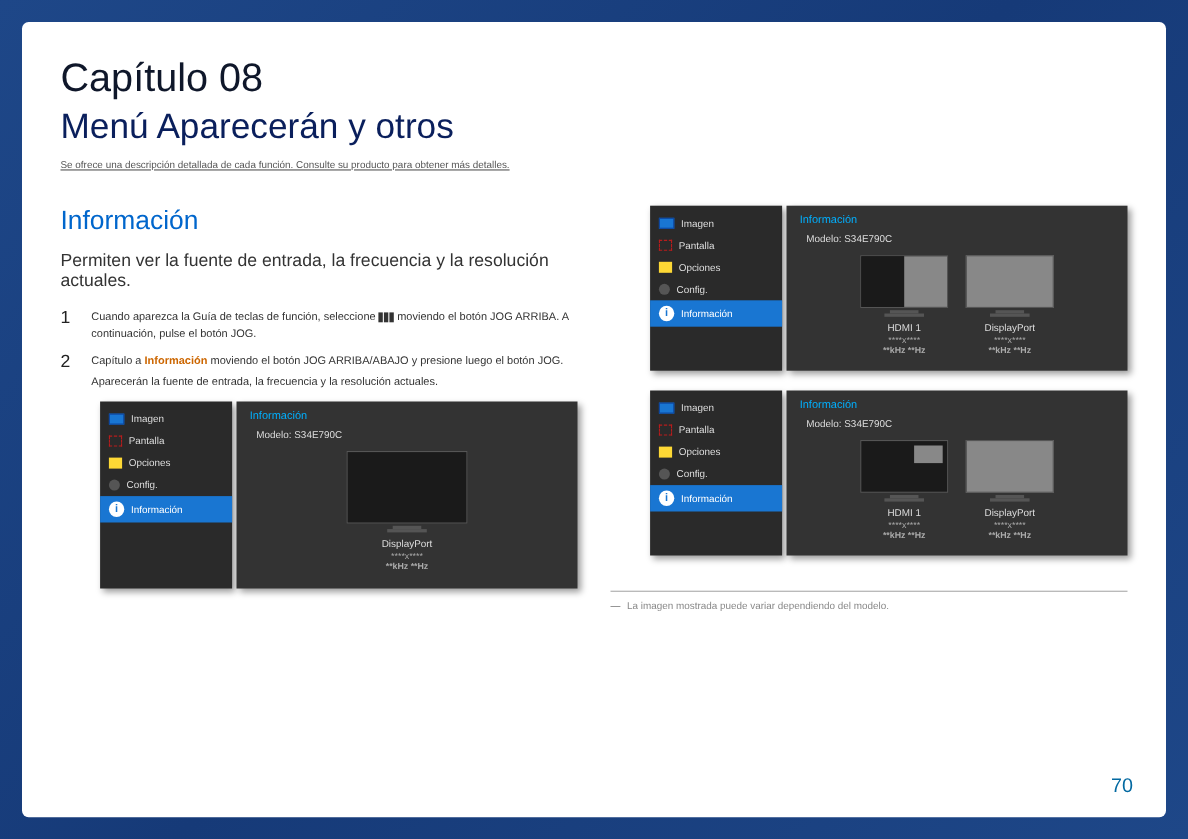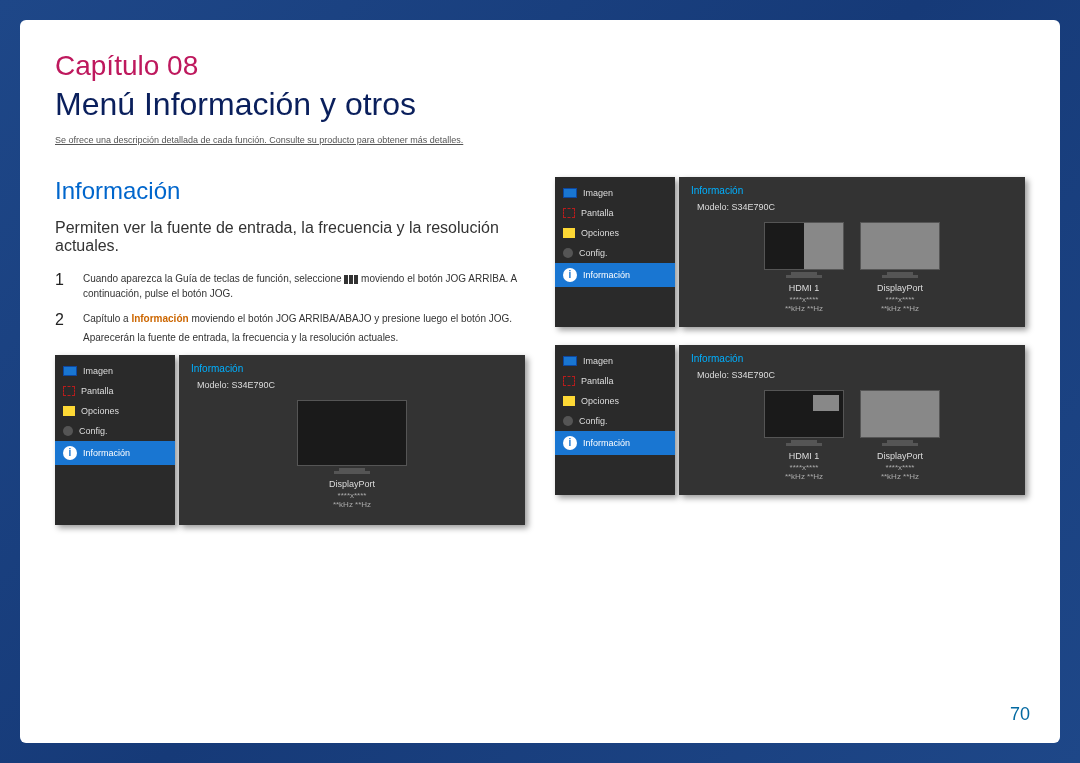--- a/index.html
+++ b/index.html
@@ -14,39 +14,39 @@
   }
   .page {
     position: absolute;
     top: 20px; left: 20px; right: 20px; bottom: 20px;
     background: #fff;
     border-radius: 6px;
     padding: 30px 35px 20px 35px;
     display: flex;
     flex-direction: column;
   }
-  .chapter { color: #be185d; font-size: 28px; font-weight: 300; margin-bottom: 4px; }
+  .chapter { color: #0f172a; font-size: 36px; font-weight: 300; margin-bottom: 4px; }
   .chapter-title { color: #0a1f5c; font-size: 32px; font-weight: 400; margin-bottom: 12px; }
   .chapter-desc { color: #555; font-size: 9px; margin-bottom: 32px; text-decoration: underline; }
   .columns { display: flex; gap: 30px; flex: 1; }
   .left-col { flex: 1; }
   .right-col { flex: 1; display: flex; flex-direction: column; gap: 18px; }
   .section-h2 { color: #0066cc; font-size: 24px; font-weight: 500; margin-bottom: 14px; }
   .section-p { color: #333; font-size: 16px; margin-bottom: 16px; }
   .section-h3 { color: #222; font-size: 16px; font-weight: 600; margin-bottom: 12px; }
   .step { display: flex; gap: 12px; margin-bottom: 10px; }
   .step-num { font-size: 16px; font-weight: 400; color: #222; min-width: 16px; }
   .step-text { font-size: 10px; color: #333; line-height: 1.5; }
   .step-text .highlight { color: #cc6600; font-weight: 600; }
   .menu-icon-inline { display: inline-block; width: 14px; height: 9px; vertical-align: middle; position: relative; }
   .menu-icon-inline::before { content:""; position:absolute; top:0; left:0; width:4px; height:9px; background:#333; }
   .menu-icon-inline::after { content:""; position:absolute; top:0; left:5px; width:4px; height:9px; background:#333; box-shadow: 5px 0 0 #333; }
 
   
-  .osd-wrap { display:flex; gap:4px; }
+  .osd-wrap { display:flex; gap:4px;margin-left:36px; }
   .osd-sidebar { background:#2a2a2a; width:120px; padding:6px 0; box-shadow: 3px 3px 6px rgba(0,0,0,0.4); }
   .osd-item { display:flex; align-items:center; gap:6px; padding:5px 8px; color:#ddd; font-size:9px; }
   .osd-item.active { background:#1976d2; color:#fff; }
   .osd-icon { width:14px; height:10px; display:inline-block; }
   .icon-imagen { background:#1976d2; border:1px solid #0d47a1; }
   .icon-pantalla { border:1px dashed #b71c1c; background:transparent; width:12px; height:10px; }
   .icon-opciones { background:#fdd835; width:12px; height:10px; }
   .icon-config { background:#555; border-radius:50%; width:10px; height:10px; }
   .icon-info-circle { background:#fff; color:#1976d2; border-radius:50%; width:14px; height:14px; text-align:center; line-height:14px; font-weight:bold; font-size:10px; }
   .osd-main {
@@ -62,40 +62,40 @@
   .mon-screen { width:80px; height:48px; background:#1a1a1a; border:1px solid #555; margin:0 auto; position:relative; }
   .mon-stand { width:26px; height:3px; background:#555; margin:2px auto 0; }
   .mon-stand::after { content:""; display:block; width:36px; height:3px; background:#555; margin:0 auto; position:relative; top:3px; left:-5px; }
   .pbp-half { position:absolute; top:0; width:50%; height:100%; }
   .pbp-left { left:0; background:#1a1a1a; }
   .pbp-right { right:0; background:#888; }
   .pip-inner { position:absolute; top:4px; right:4px; width:26px; height:16px; background:#888; }
   .mon-screen.solid-gray { background:#888; }
   .mon-label { color:#ddd; font-size:9px; margin-top:8px; }
   .mon-res { color:#aaa; font-size:8px; margin-top:2px; }
-  .mon-hz { color:#aaa; font-size:8px; }
+  .mon-hz { color:#aaa; font-size:8px;font-weight:bold; }
 
   .footnote-rule { border:none; border-top:1px solid #aaa; margin:14px 0 8px 0; }
   .footnote { color:#888; font-size:9px; }
   .footnote-dash { color:#666; margin-right:6px; }
 
   .page-num { position:absolute; bottom:18px; right:30px; color:#0369a1; font-size:18px; }
 
   
   .left-osd { margin-top: 10px; }
   .left-osd .osd-main { min-width: 290px; min-height:170px; }
   .left-osd .mon-screen { width:110px; height:66px; }
   .right-osd .osd-main { min-height:150px; }
 </style>
 </head>
 <body>
 
 <div class="page">
   <div class="chapter">Capítulo 08</div>
-  <div class="chapter-title">Menú Información y otros</div>
+  <div class="chapter-title">Menú Aparecerán y otros</div>
   <div class="chapter-desc">Se ofrece una descripción detallada de cada función. Consulte su producto para obtener más detalles.</div>
 
   <div class="columns">
 
     <div class="left-col">
       <div class="section-h2">Información</div>
       <div class="section-p">Permiten ver la fuente de entrada, la frecuencia y la resolución actuales.</div>
 
       <div class="step">
         <div class="step-num">1</div>
@@ -244,18 +244,22 @@
               <div class="mon-screen solid-gray"></div>
               <div class="mon-stand"></div>
               <div class="mon-label">DisplayPort</div>
               <div class="mon-res">****x****</div>
               <div class="mon-hz">**kHz **Hz</div>
             </div>
           </div>
         </div>
       </div>
 
+      <div>
+        <hr class="footnote-rule">
+        <div class="footnote"><span class="footnote-dash">―</span><span>La imagen mostrada puede variar dependiendo del modelo.</span></div>
+      </div>
 
     </div>
   </div>
 
   <div class="page-num">70</div>
 </div>
 
 </body></html>

